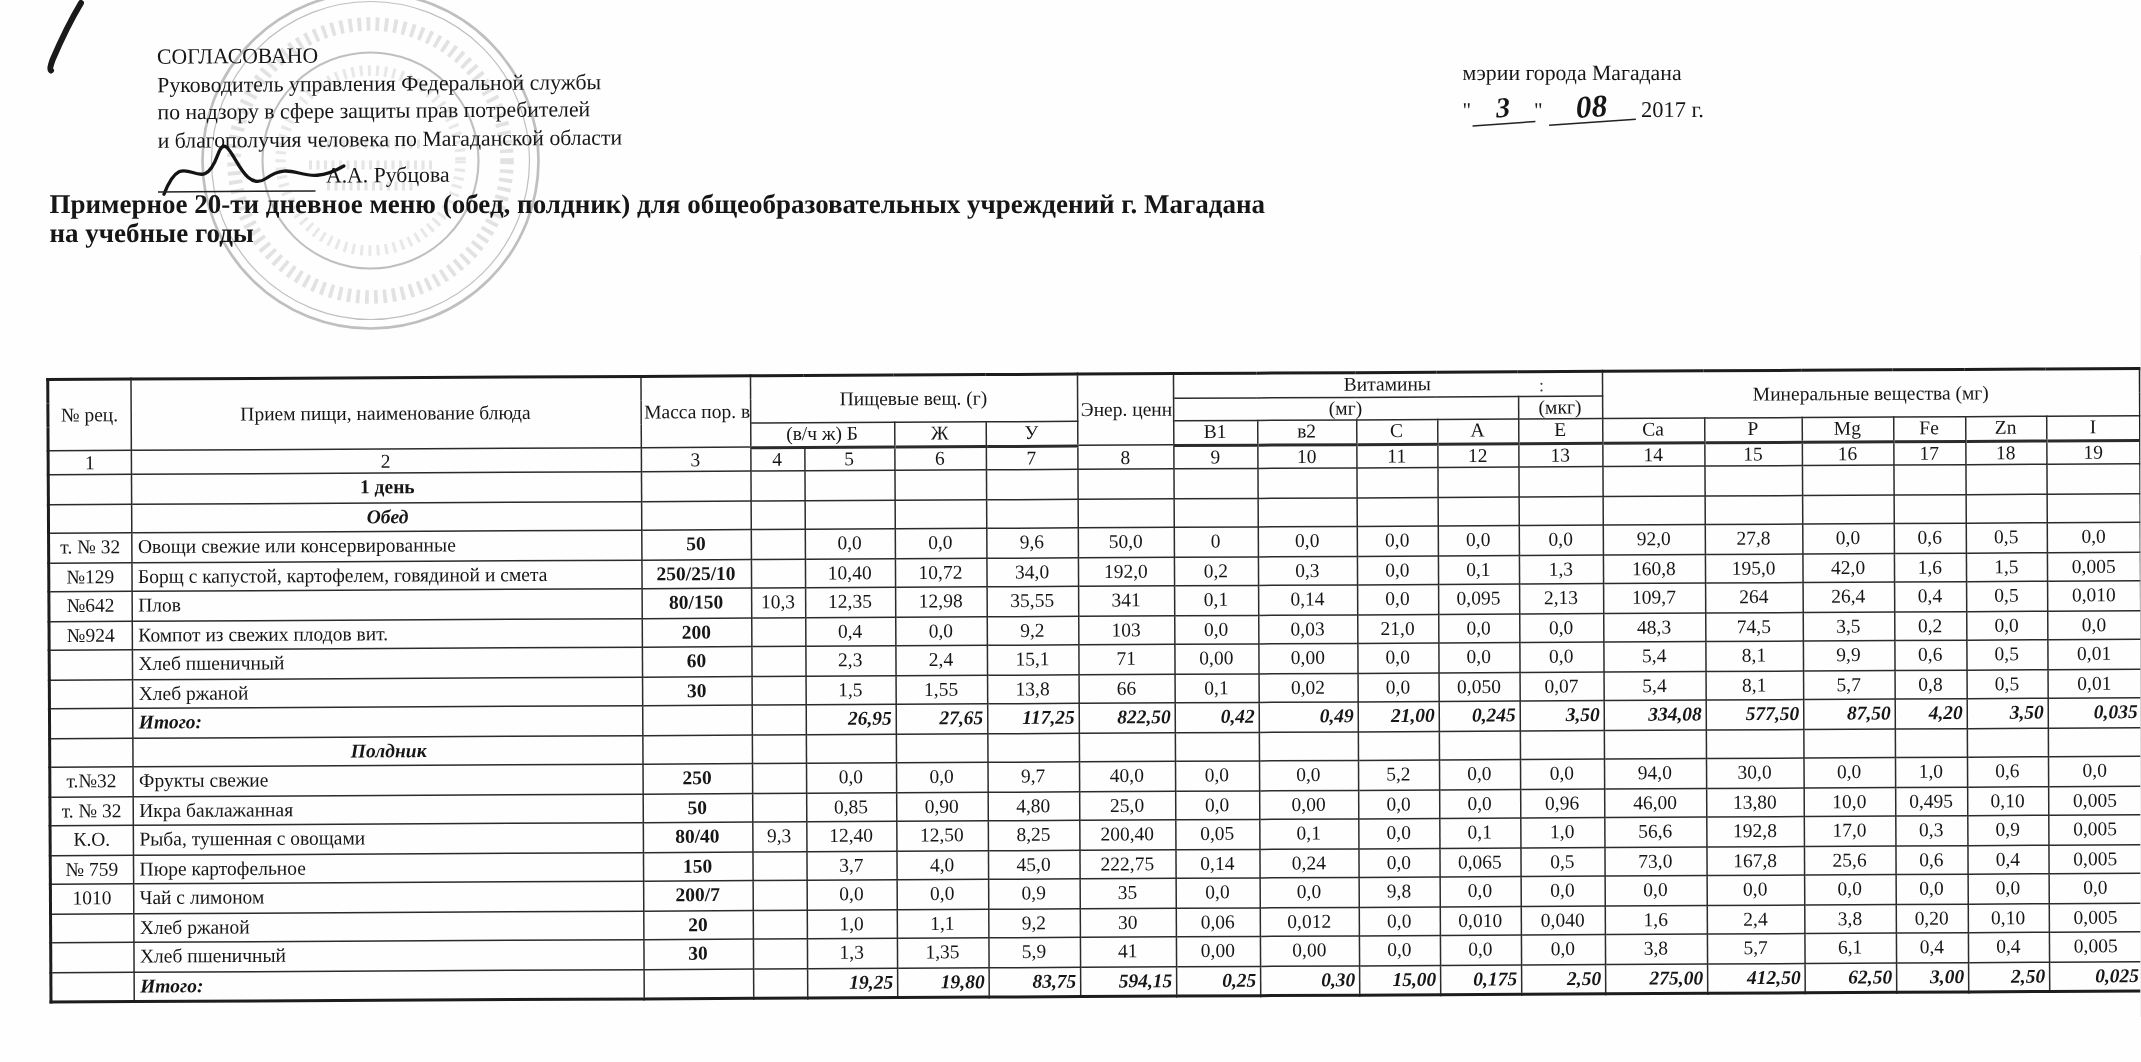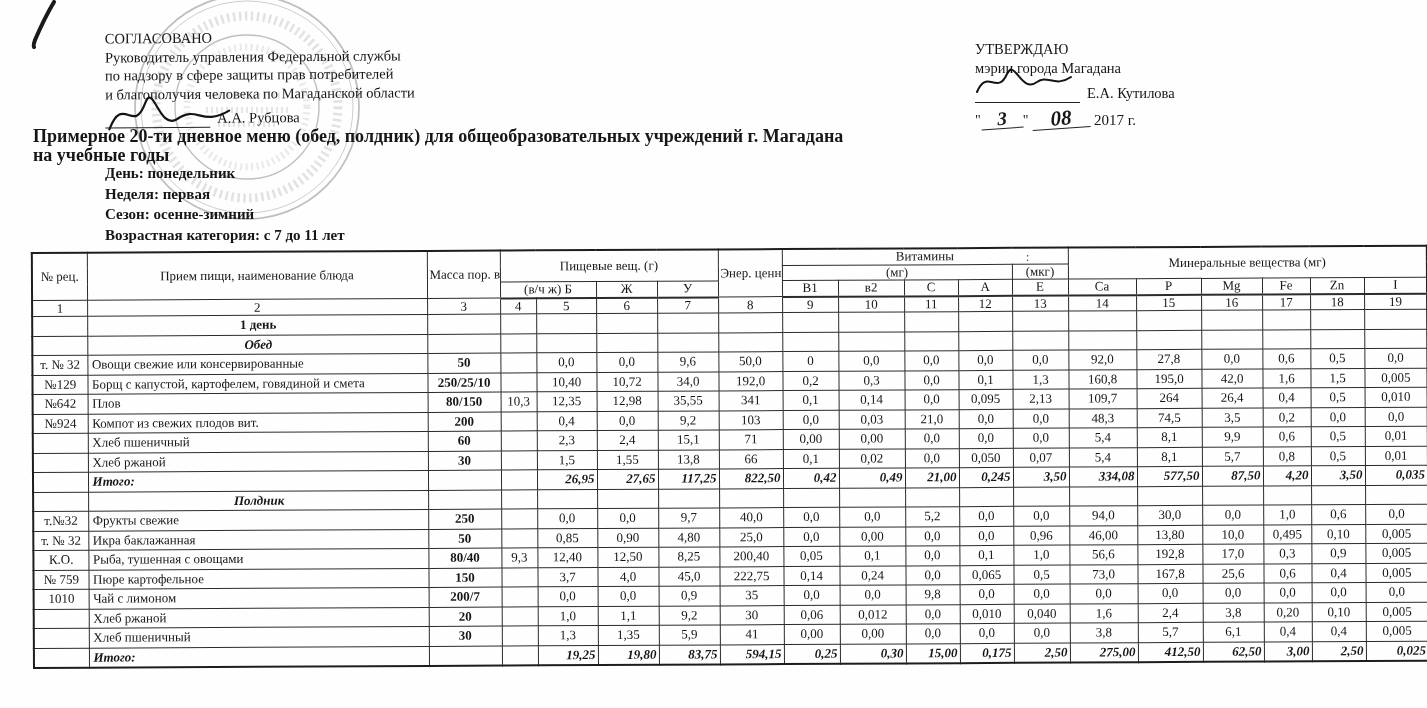--- a/index.html
+++ b/index.html
@@ -108,47 +108,33 @@
     <div class="sig-row">
       <svg class="sig-svg" width="140" height="46" viewBox="0 0 140 46">
         <path d="M8 40 C 22 4, 32 46, 44 14 C 52 -8, 58 42, 76 30 C 96 16, 100 38, 128 22" fill="none" stroke="#141414" stroke-width="2.2" stroke-linecap="round"></path>
       </svg>
       <span class="sig-underline"></span>
       <span class="signer">А.А. Рубцова</span>
     </div>
   </div>
 
   <div class="approve-right">
-    <div>УТВЕРЖДАЮ</div>
     <div>мэрии города Магадана</div>
-    <div class="sig-row">
-      <svg class="sig-svg" width="108" height="38" viewBox="0 0 108 38">
-        <path d="M6 28 C 16 4, 26 32, 36 10 C 44 -6, 50 30, 66 18 C 76 10, 84 24, 100 13" fill="none" stroke="#141414" stroke-width="2" stroke-linecap="round"></path>
-      </svg>
-      <span class="sig-underline"></span>
-      <span class="signer">Е.А. Кутилова</span>
-    </div>
     <div class="date-line">
       <span class="q">"</span><span class="hand hand-day">3</span><span class="q">"</span>
       <span class="hand hand-month">08</span>
       <span>2017 г.</span>
     </div>
   </div>
 
   <div class="doc-title">
     <div>Примерное 20-ти дневное меню (обед, полдник) для общеобразовательных учреждений г. Магадана</div>
     <div>на   учебные годы</div>
   </div>
 
-  <div class="menu-meta">
-    <div>День: понедельник</div>
-    <div>Неделя: первая</div>
-    <div>Сезон: осенне-зимний</div>
-    <div>Возрастная категория: с 7 до 11 лет</div>
-  </div>
 
   <div class="table-wrap">
     <table class="menu">
       <colgroup>
         <col style="width:55px">
           <col style="width:340px">
           <col style="width:73px">
           <col style="width:36px">
         <col style="width:60px">
           <col style="width:61px">

